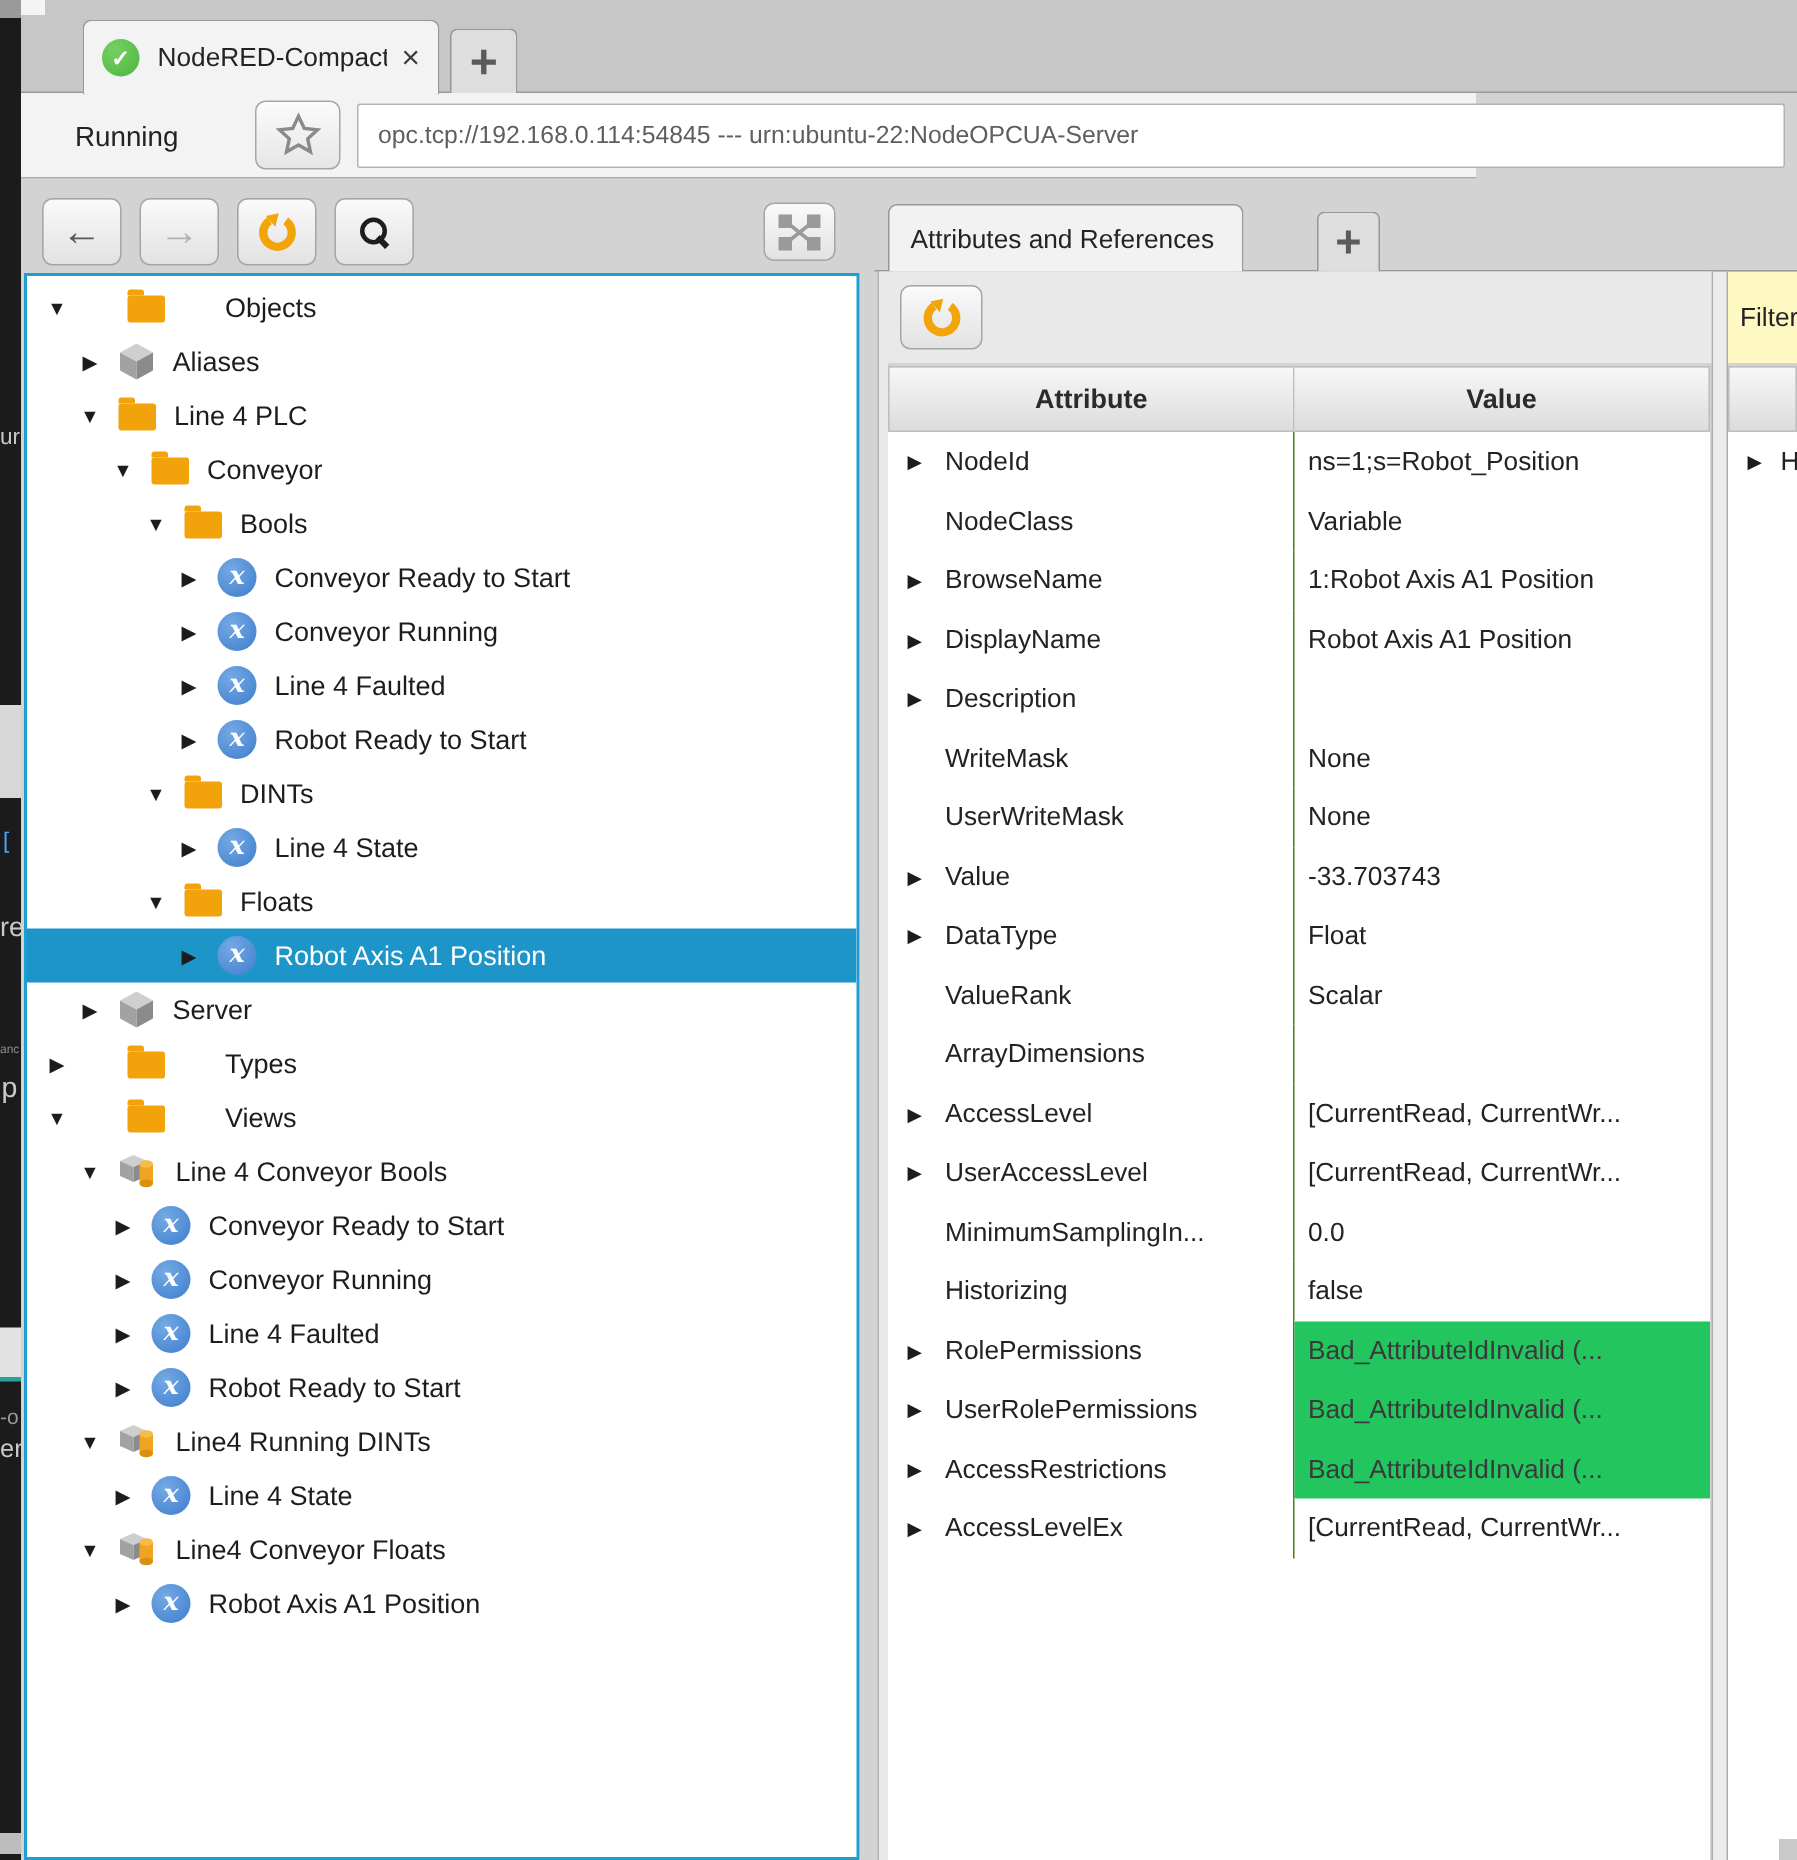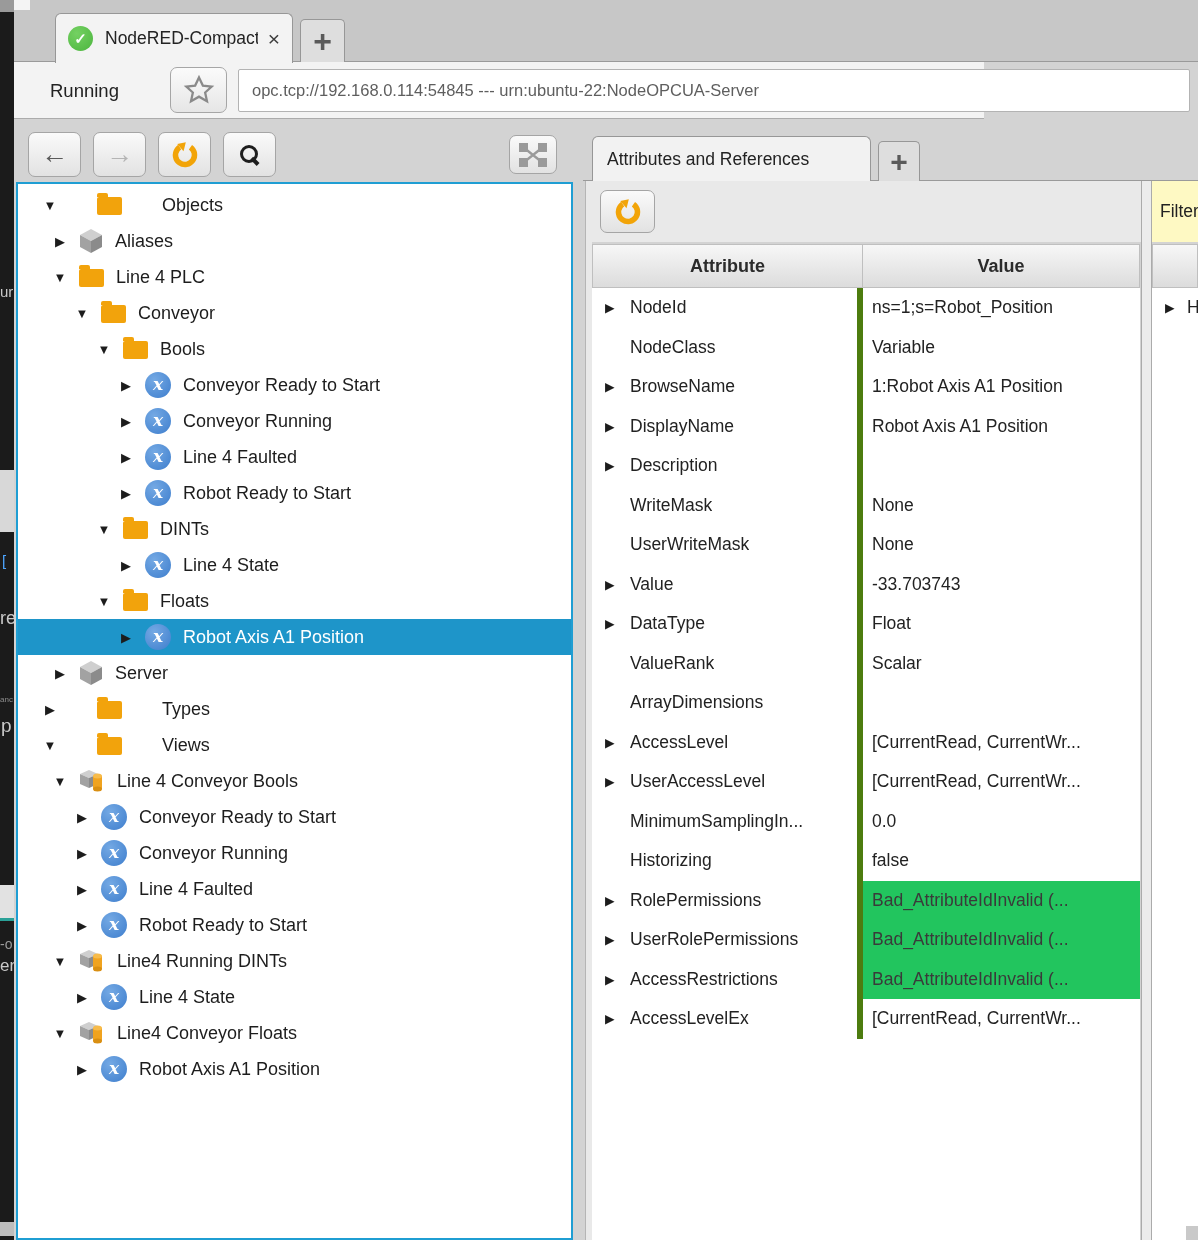--- a/index.html
+++ b/index.html
@@ -47,55 +47,55 @@
   .arrow-back { color:#5a5a5a; } .arrow-fwd { color:#b4b4b4; }
   .search-glyph { position:relative; width:22px; height:22px; }
   .search-glyph::before { content:""; position:absolute; left:1px; top:1px; width:12px; height:12px; border:3px solid #1d1d1d; border-radius:50%; }
   .search-glyph::after { content:""; position:absolute; left:14px; top:13px; width:3.5px; height:9px; background:#1d1d1d; transform:rotate(-45deg); }
 
   
   .tree-panel { position:absolute; left:16px; top:182px; width:557px; height:1058px; background:#fff;
                 border:2px solid #1f9ed3; overflow:hidden; z-index:2; }
   .tree-rows { padding-top:3px; }
   .trow { height:36px; display:flex; align-items:center; font-size:18px; color:#1d1d1d; }
-  .trow.lvl0 { padding-left:24px;gap:28px; } .trow.lvl1 { padding-left:34px; } .trow.lvl2 { padding-left:56px; }
+  .trow.lvl0 { padding-left:12px;gap:28px; } .trow.lvl1 { padding-left:34px; } .trow.lvl2 { padding-left:56px; }
   .trow.lvl3 { padding-left:78px; } .trow.lvl4 { padding-left:100px; }
   .trow.sel { background:#1e95c9; color:#fff; }
   .tri { width:16px; margin-right:11px; display:inline-flex; justify-content:center; font-size:13px; color:#1c1c1c; flex:0 0 auto; }
   .tri.exp::before { content:"▼"; }
   .tri.col::before { content:"▶"; }
   .ico { margin-right:12px; flex:0 0 auto; display:inline-flex; }
   .ico.folder { width:25px; height:18px; background:#f2a30c; border-radius:2px; position:relative; margin-top:2px; }
   .ico.folder::before { content:""; position:absolute; top:-4px; left:0; width:11px; height:4px; background:#f2a30c; border-radius:2px 2px 0 0; }
   .ico.variable { width:26px; height:26px; border-radius:50%; background:radial-gradient(circle at 35% 30%, #74a9e4, #3e7ecd);
                   align-items:center; justify-content:center; }
   .ico.variable::before { content:"x"; color:#fff; font-family:"DejaVu Serif", serif; font-style:italic; font-weight:bold; font-size:17px; line-height:1; margin-top:-2px; }
   .tlabel { white-space:nowrap; overflow:hidden; }
 
   
-  .rp-tab { position:absolute; left:592px; top:136px; width:279px; height:45px; background:#f2f2f2;
+  .rp-tab { position:absolute; left:592px; top:136px; width:237px; height:45px; background:#f2f2f2;
             border:1px solid #979797; border-bottom:none; border-radius:6px 6px 0 0; z-index:3;
             display:flex; align-items:center; padding:0 14px; font-size:17.5px; color:#232323; white-space:nowrap; overflow:hidden; }
   .rp-newtab { position:absolute; left:878px; top:141px; width:42px; height:40px; background:#dedede;
                border:1px solid #979797; border-bottom:none; border-radius:5px 5px 0 0; z-index:2;
                display:flex; align-items:center; justify-content:center; font-size:30px; color:#5a5a5a; font-weight:bold; }
   .rp-topline { position:absolute; left:583px; top:180px; width:615px; height:1px; background:#9a9a9a; z-index:1; }
   .rp-toolbar { position:absolute; left:586px; top:181px; width:555px; height:61px; background:#e9e9e9; z-index:2; }
   .rp-edge { position:absolute; left:585px; top:181px; width:1px; height:1059px; background:#b5b5b5; }
   .rp-refresh-btn { position:absolute; left:14px; top:9px; width:55px; height:43px; border:1px solid #a5a5a5; border-radius:7px;
                     background:linear-gradient(#fafafa,#e2e2e2); display:flex; align-items:center; justify-content:center; }
   .gutter { position:absolute; left:586px; top:242px; width:6px; height:998px; background:#e9e9e9; }
 
   .attr-header { position:absolute; left:592px; top:244px; width:568px; height:44px; display:flex; z-index:2; }
   .hcell { height:100%; background:linear-gradient(#f7f7f7,#dcdcdc); border:1px solid #bfbfbf;
            display:flex; align-items:center; justify-content:center; font-weight:bold; font-size:18px; color:#2b2b2b; }
   .hcell.c1 { width:271px; } .hcell.c2 { width:277px; border-left:none; }
   .attr-body { position:absolute; left:592px; top:288px; width:548px; height:952px; background:#fff; }
   .arow { display:flex; height:39.5px; }
-  .acell { width:271px; display:flex; align-items:center; padding-left:13px; border-right:6px solid #4d7c0f; }
+  .acell { width:271px; display:flex; align-items:center; padding-left:13px; border-right:1px solid #4d7c0f; }
   .aexp { width:25px; flex:0 0 auto; font-size:12.5px; color:#1c1c1c; }
   .aexp.has::before { content:"▶"; }
   .aname { font-size:17.5px; color:#222; white-space:nowrap; overflow:hidden; }
   .vcell { width:277px; display:flex; align-items:center; padding-left:9px; font-size:17.5px; color:#222;
            white-space:nowrap; overflow:hidden; }
   .vcell.error { background:#22c55e; color:#3a3a3a; }
 
   .splitter { position:absolute; left:1141px; top:181px; width:11px; height:1059px; background:#ececec;
               border-left:1px solid #ababab; border-right:1px solid #ababab; }
 

